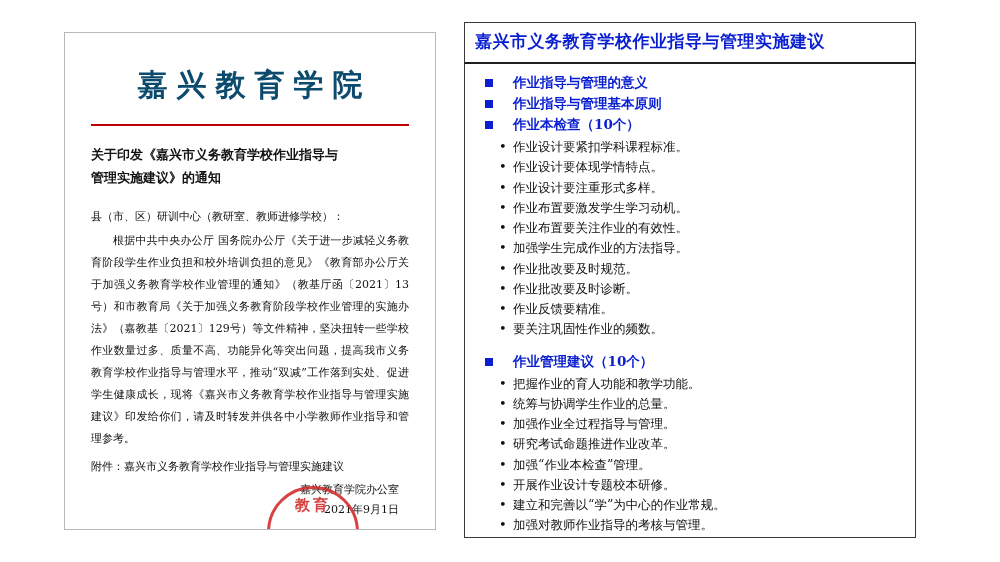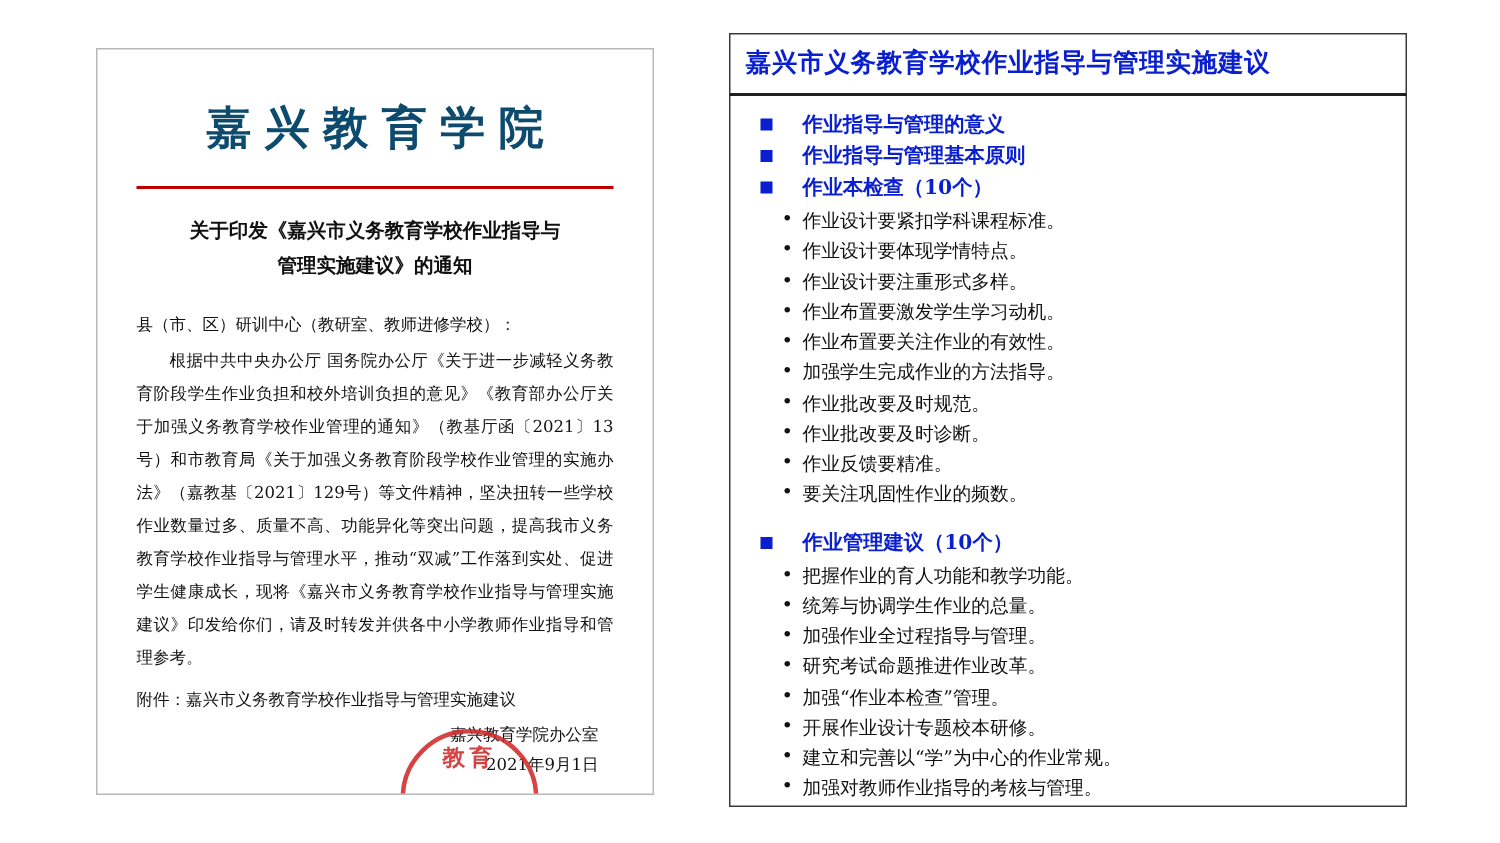--- a/index.html
+++ b/index.html
@@ -49,21 +49,20 @@
     font-size: 10.5px;
     color: #111111;
     margin-bottom: 10px;
   }
   .red-rule {
     height: 2px;
     background: #c00000;
     margin: 6px 0 18px 0;
   }
   .doc-heading {
-    text-align: center;
     font-family: "DejaVu Serif", "Liberation Serif", serif;
     font-weight: bold;
     font-size: 13px;
     color: #111111;
     line-height: 1.75;
     margin-bottom: 16px;
   }
   .doc-salutation {
     font-family: "DejaVu Serif", "Liberation Serif", serif;
     font-size: 11px;
@@ -122,21 +121,21 @@
     font-family: "DejaVu Serif", "Liberation Serif", serif;
     font-weight: bold;
     font-size: 15px;
     letter-spacing: 3px;
     color: #d02a2a;
   }
 
   
   .right-panel {
     position: absolute;
-    left: 486px;
+    left: 464px;
     top: 22px;
     width: 452px;
     height: 512px;
     box-sizing: border-box;
   }
   .right-title-box {
     border: 1px solid #3a3a3a;
     border-bottom: 2px solid #1f1f1f;
     padding: 7px 10px 9px 10px;
     box-sizing: border-box;

